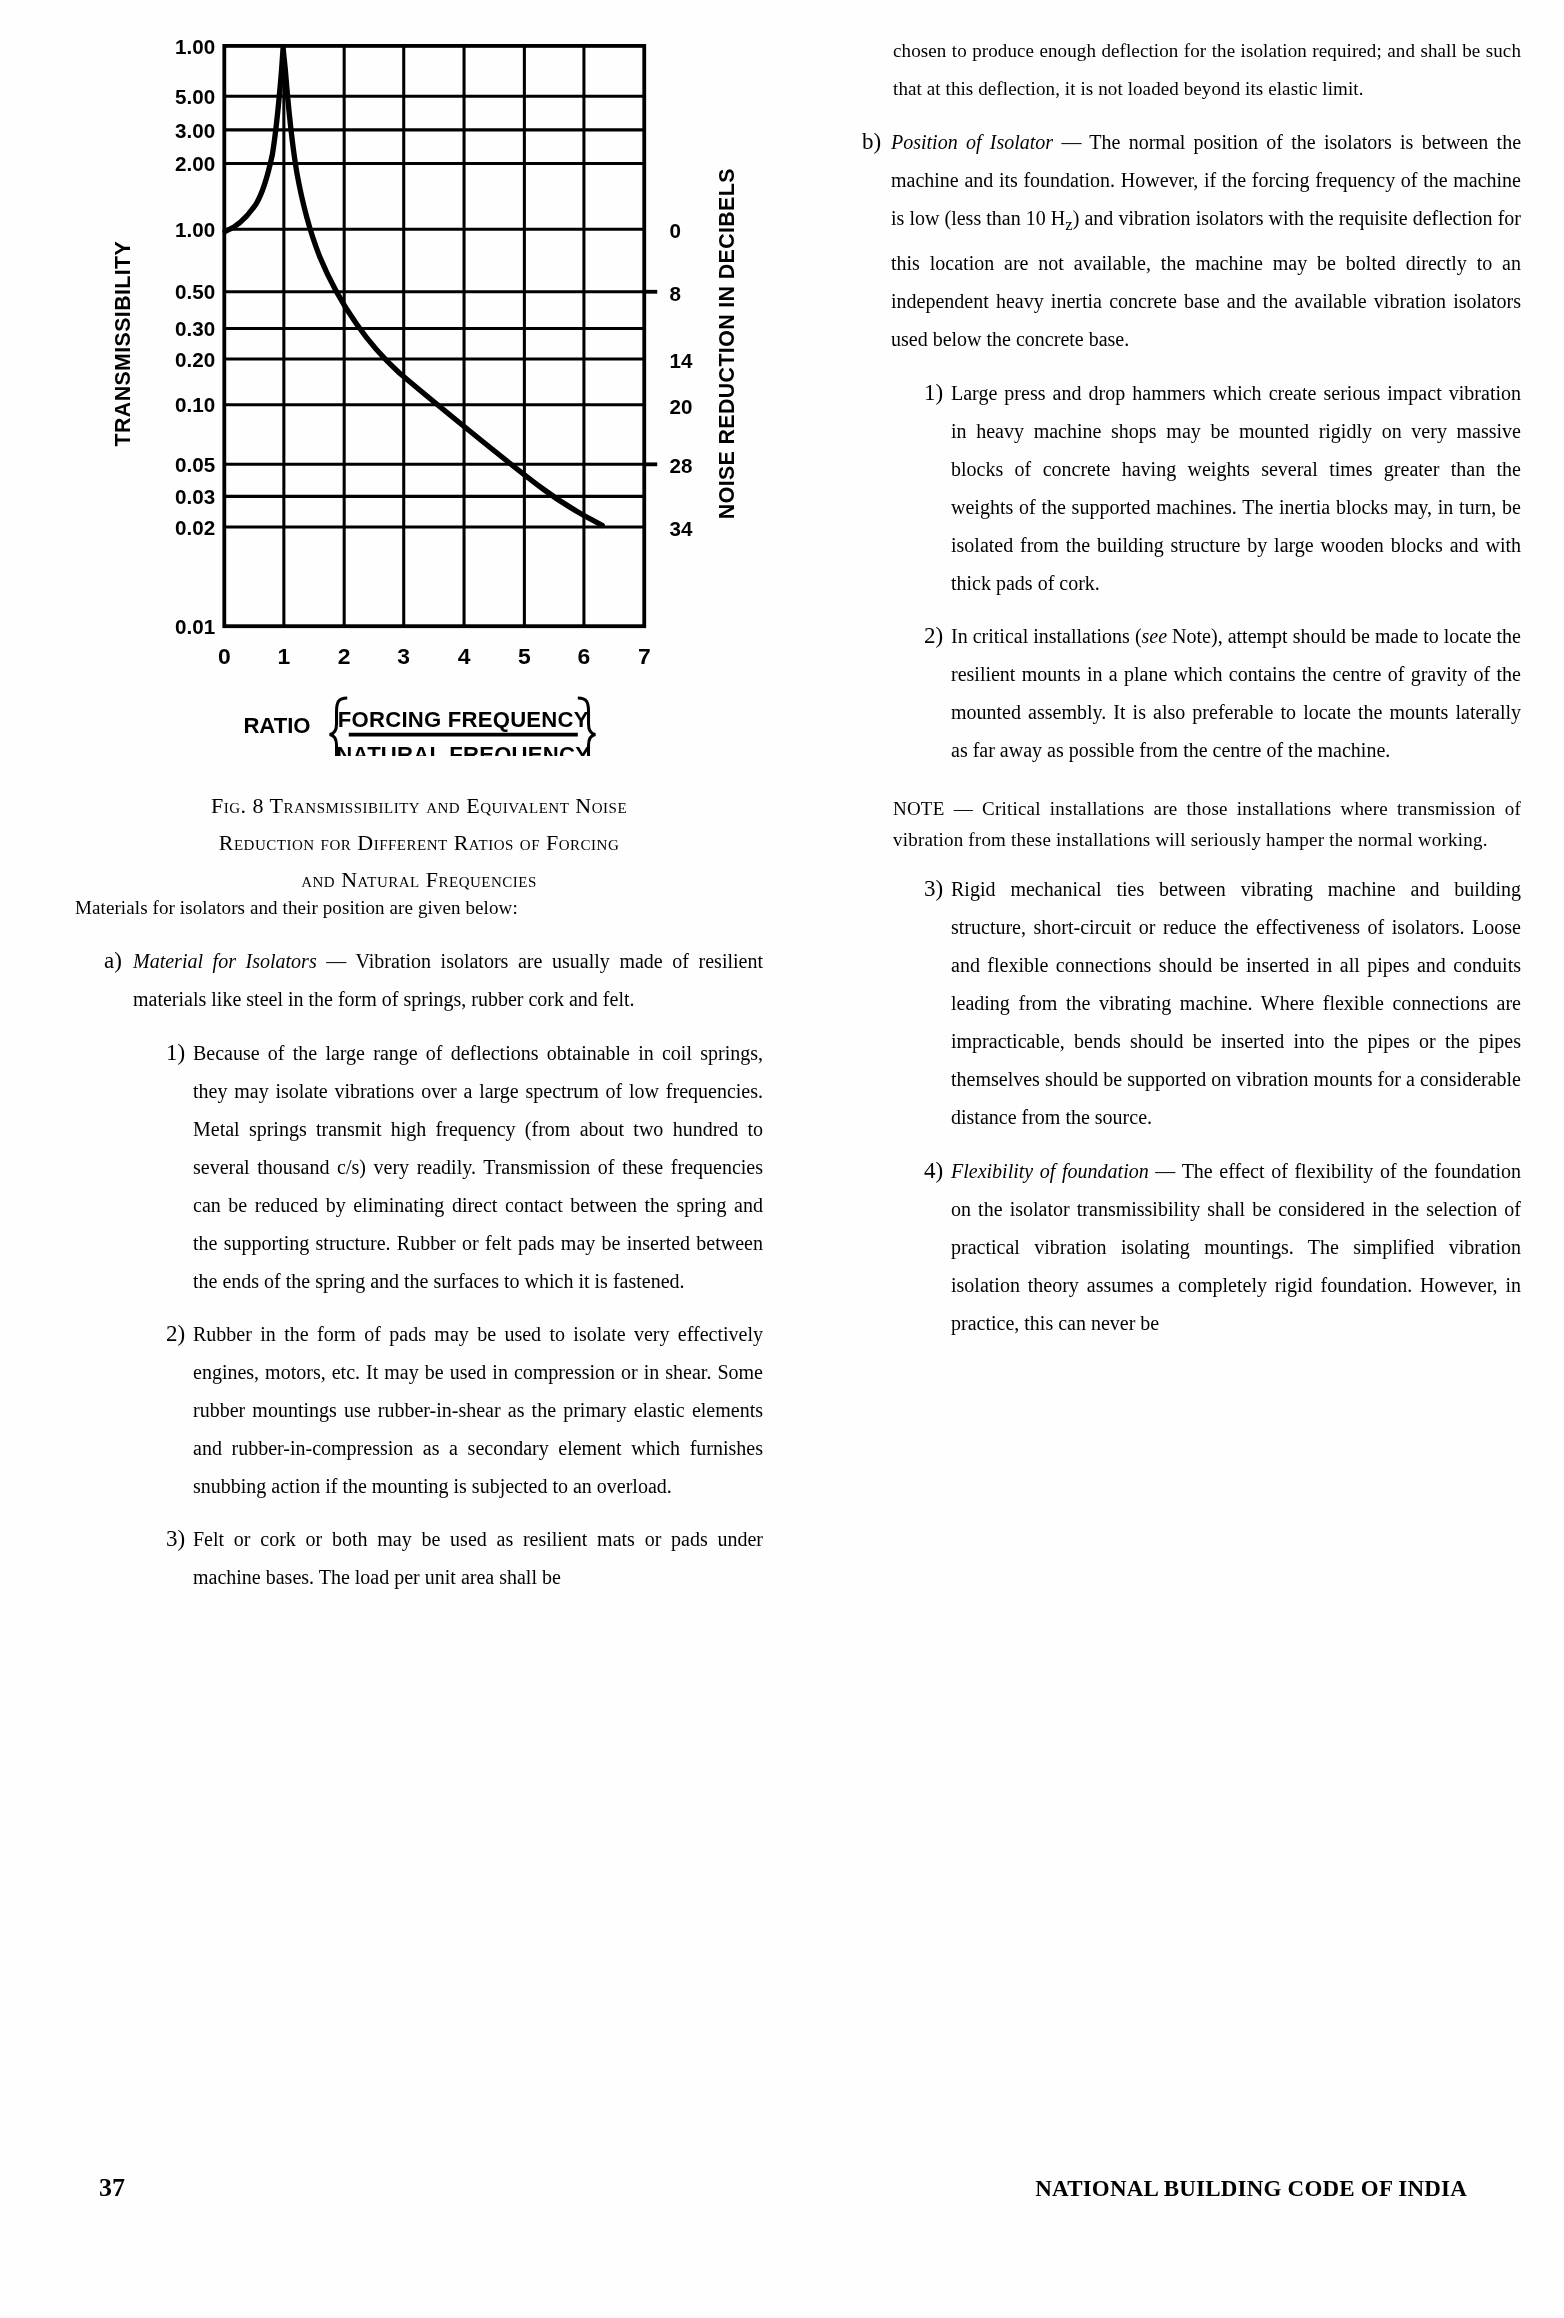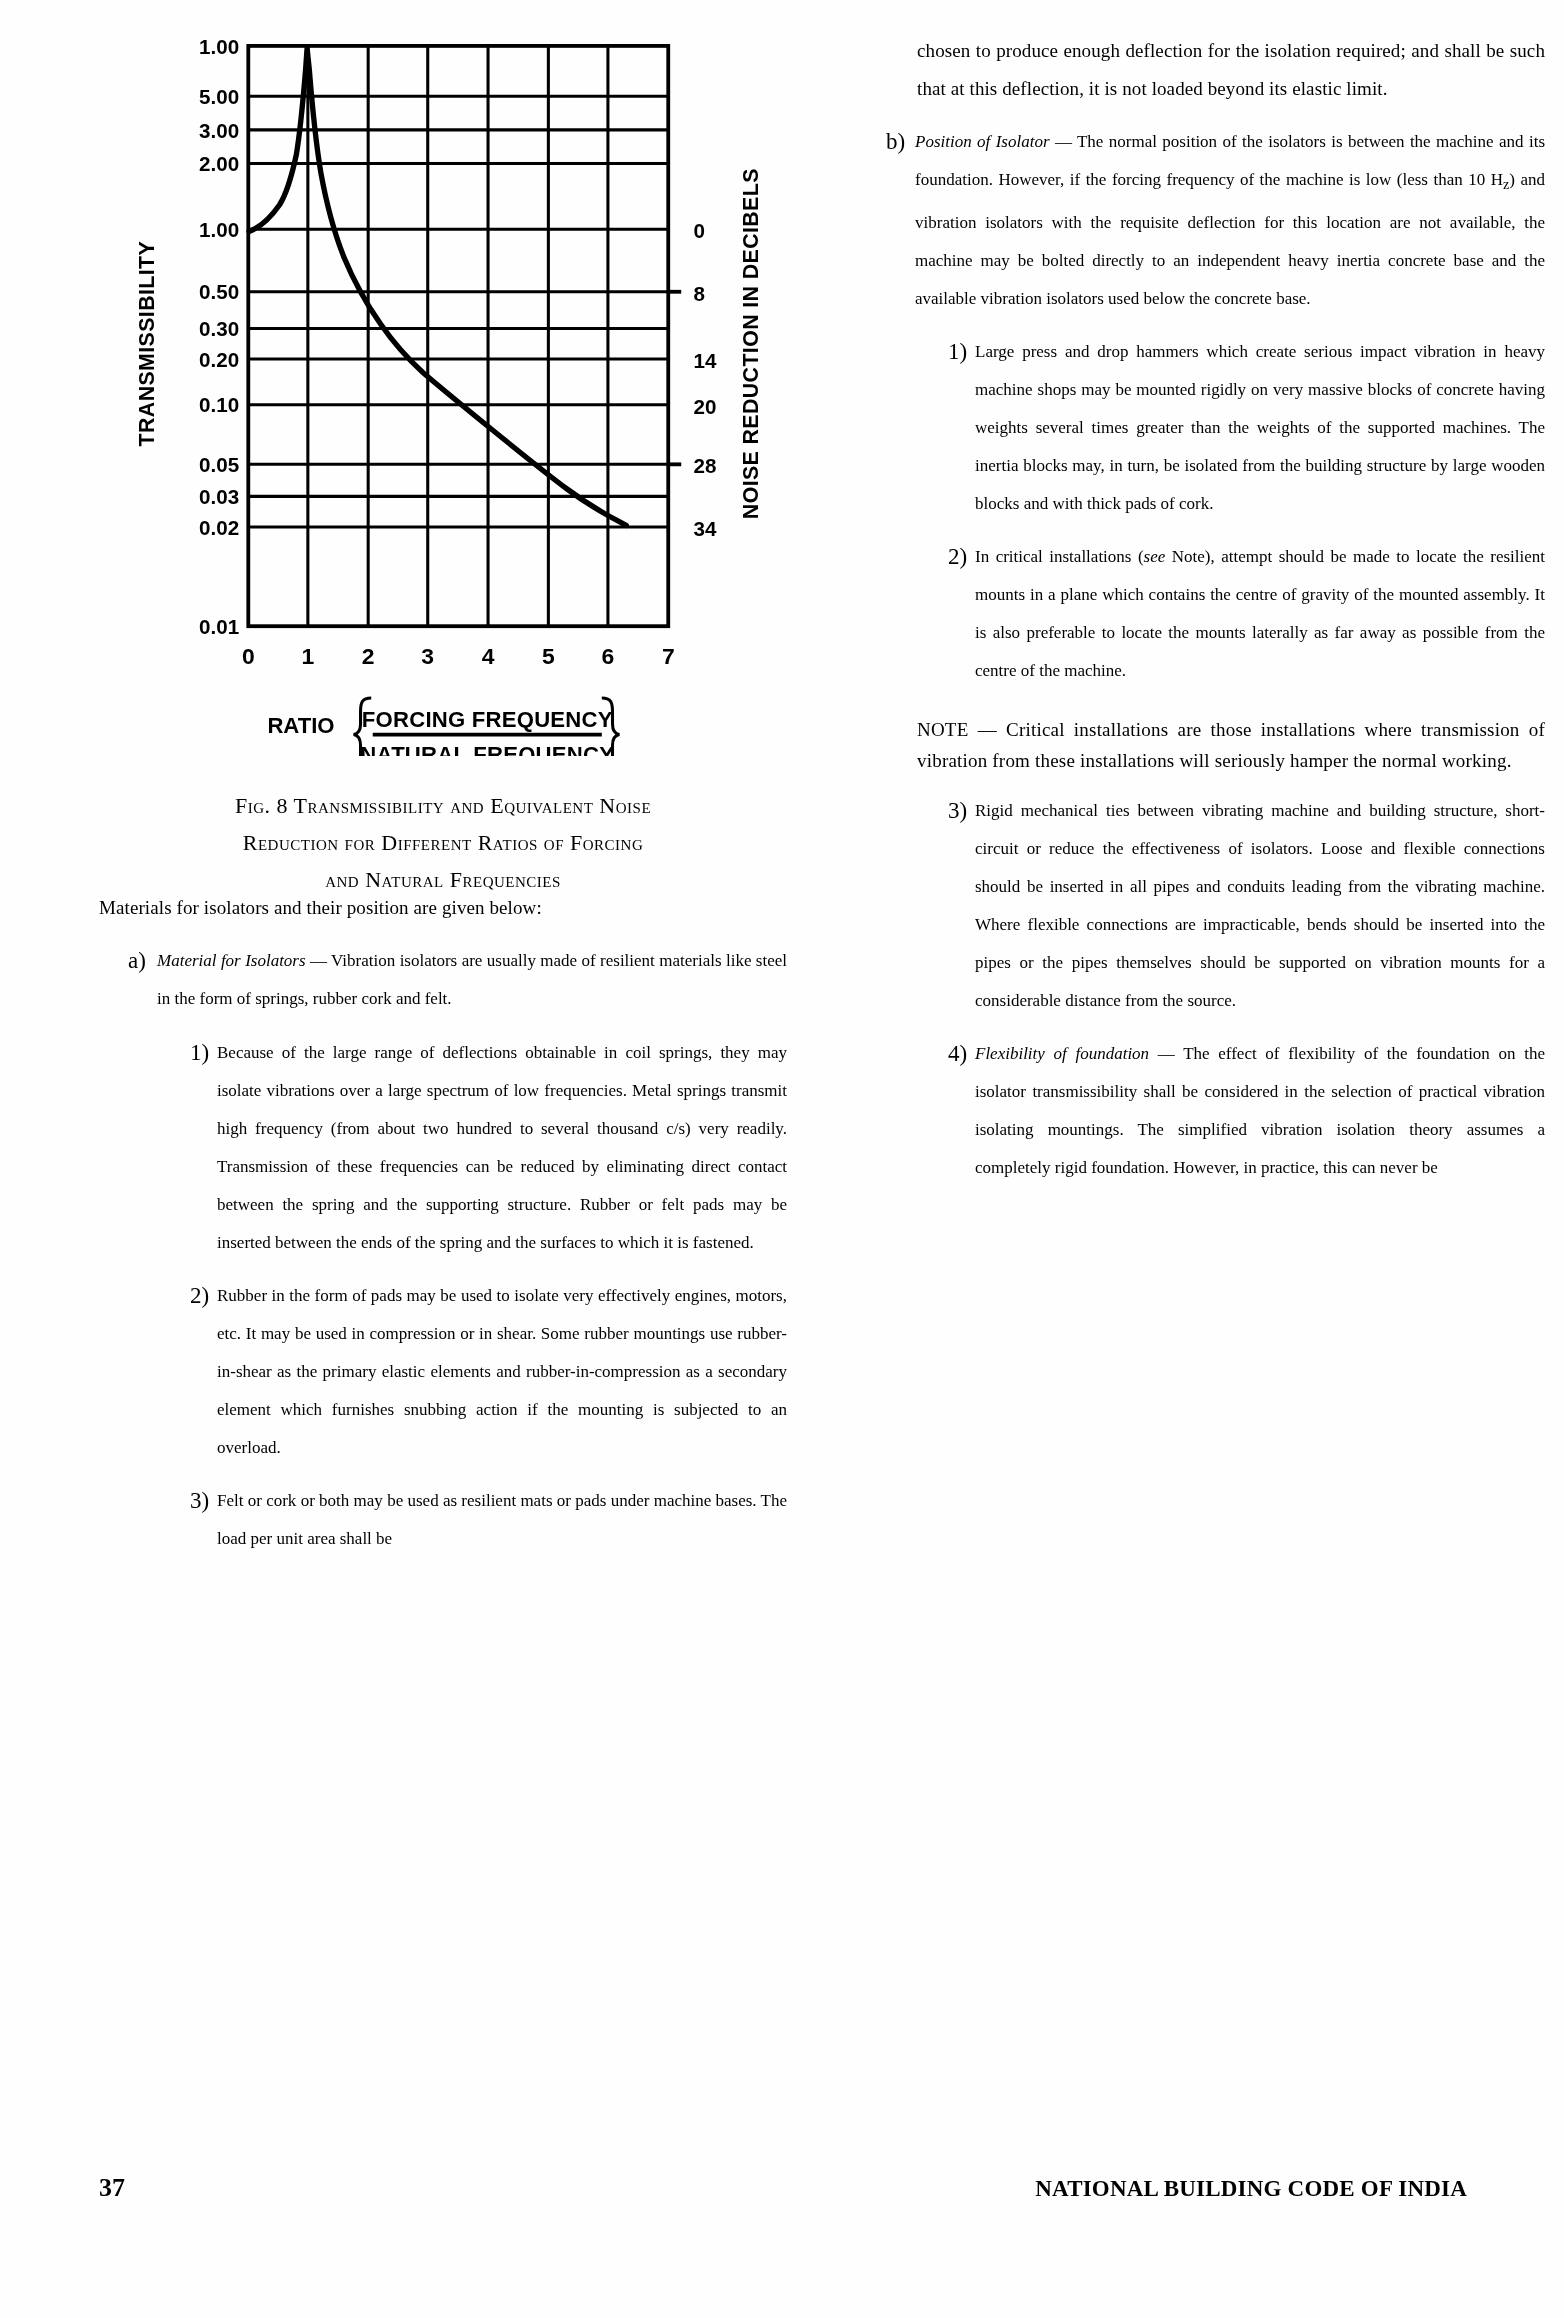--- a/index.html
+++ b/index.html
@@ -23,21 +23,21 @@
     background: #fefefe;
   }
 
   
   .columns {
     position: absolute;
     left: 0; right: 0;
     top: 0;
     display: flex;
     gap: 70px;
-    padding: 23px 92px 0 99px;
+    padding: 23px 92px 0 75px;
     box-sizing: border-box;
   }
   .col {
     width: 688px;
     flex: 0 0 688px;
   }
 
   
   .body-text {
     font-size: 19px;
@@ -54,21 +54,21 @@
     margin-top: 15.3px;
   }
   .li-marker {
     flex: 0 0 auto;
     font-size: 23px;
     line-height: 38px;
     text-align: left;
   }
   .li-body {
     flex: 1 1 auto;
-    font-size: 17px;
+    font-size: 20px;
     line-height: 38px;
     text-align: justify;
   }
 
   
   .lvl1 > .li-marker { width: 58px; padding-left: 29px; box-sizing: border-box; }
   
   .lvl2 > .li-marker { width: 58px; padding-left: 31px; box-sizing: border-box; }
   .lvl2-wrap { padding-left: 60px; }
 

